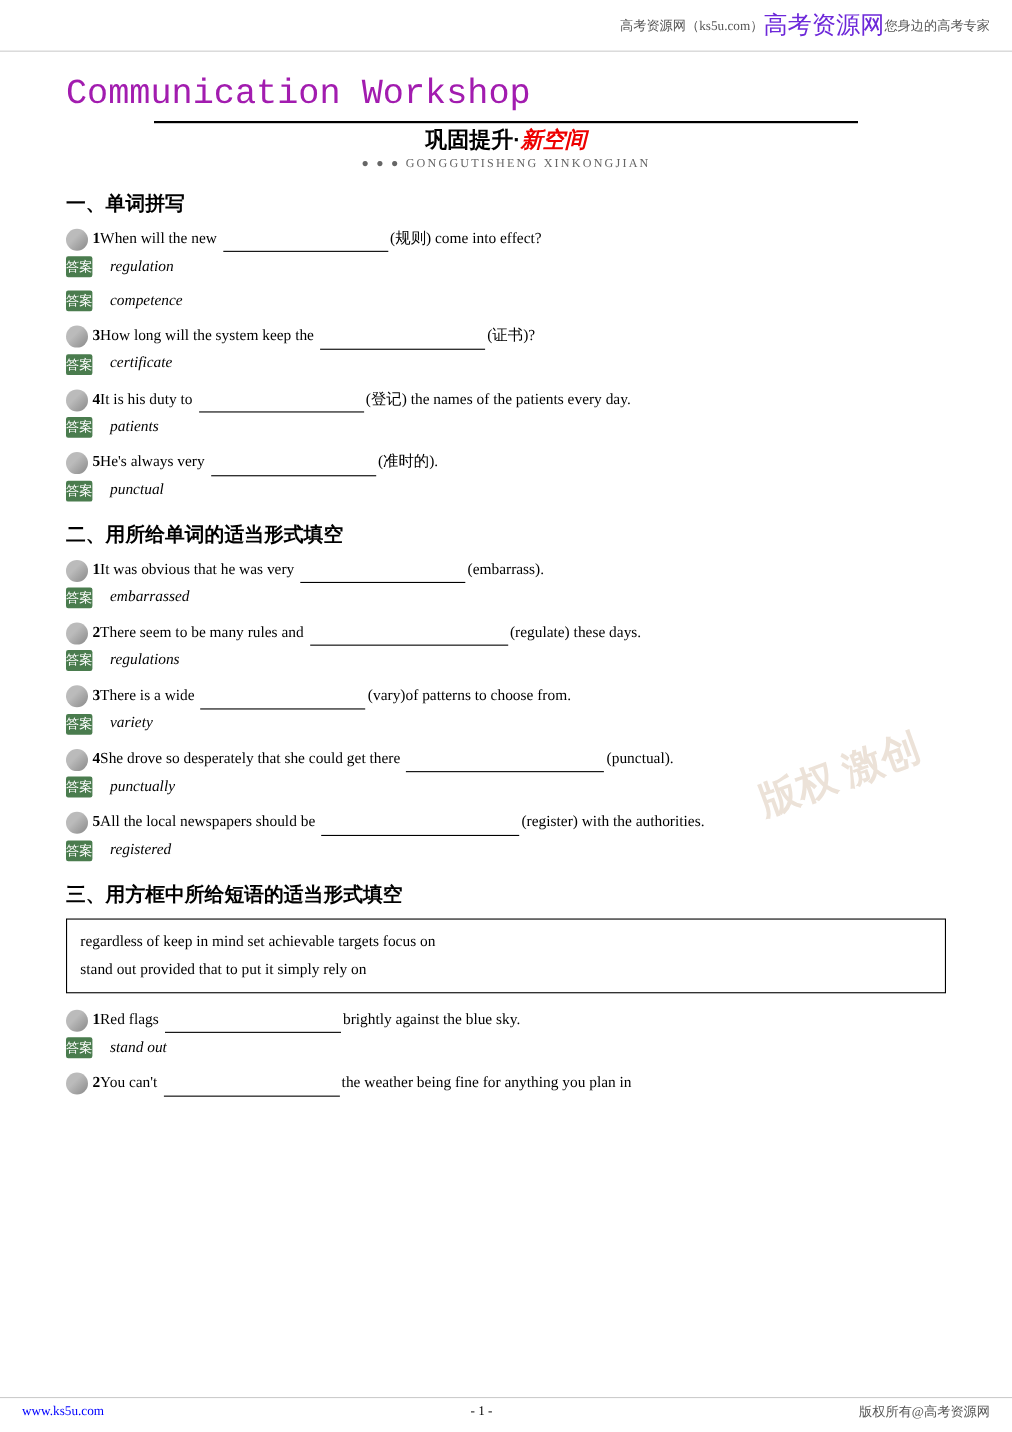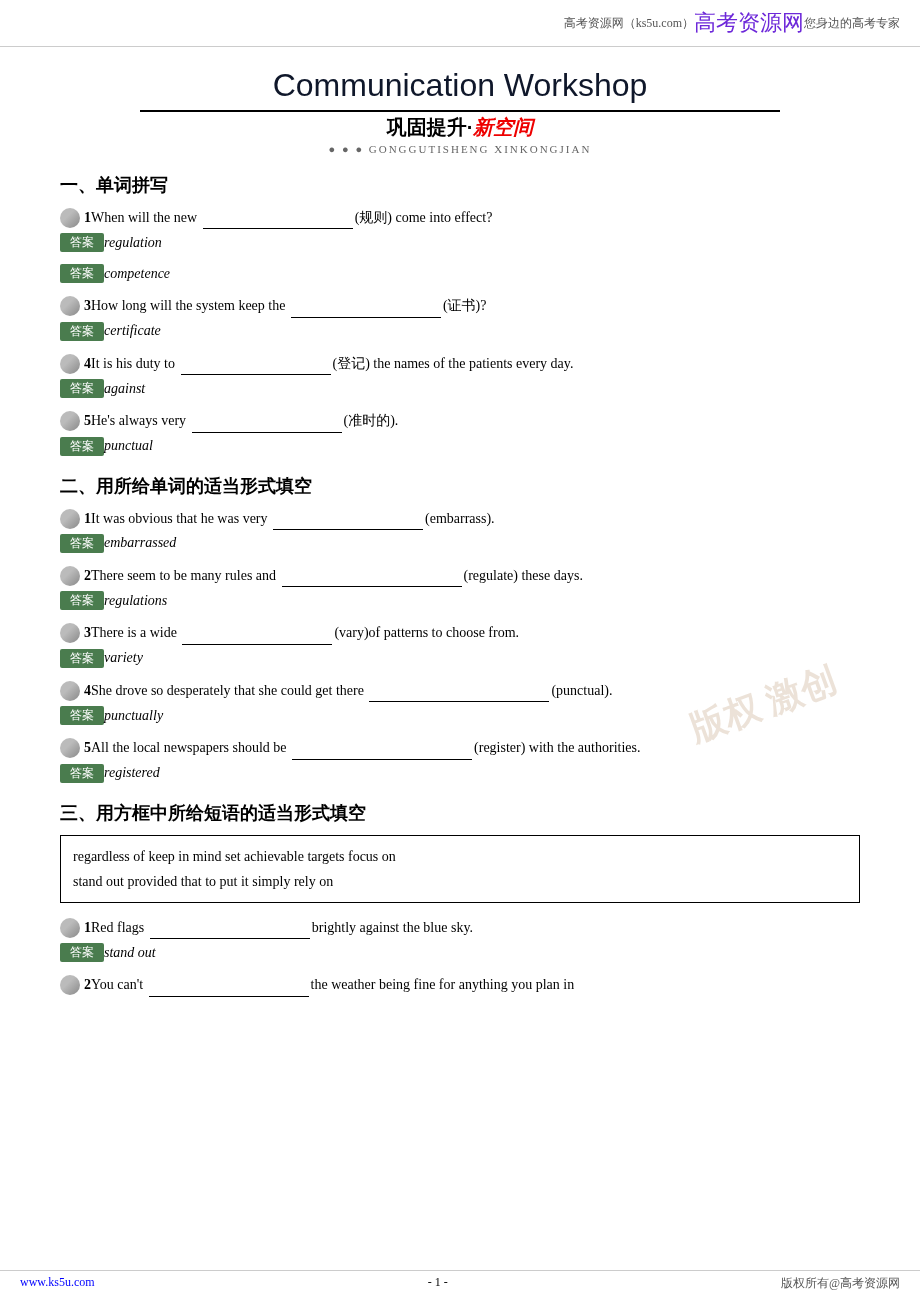--- a/index.html
+++ b/index.html
@@ -36,26 +36,25 @@
       color: #555;
     }
 
     
     .main-content {
       padding: 20px 60px 30px 60px;
     }
 
     
     .doc-title {
-      text-align: center;
       font-size: 32px;
-      font-family: Liberation Sans, sans-serif;
+      font-family: Liberation Mono, monospace;
       font-weight: normal;
       margin-bottom: 6px;
-      color: #0f172a;
+      color: #a21caf;
     }
 
     
     .subtitle-banner {
       text-align: center;
       margin-bottom: 18px;
     }
     .subtitle-main {
       font-size: 20px;
       font-weight: bold;
@@ -120,23 +119,23 @@
     
     .answer-row {
       display: flex;
       align-items: center;
       margin-bottom: 12px;
     }
     .answer-badge {
       background: #4a7c4e;
       color: #fff;
       font-size: 12px;
-      padding: 1px 10px;
+      padding: 1px 0;
       border-radius: 2px;
-      margin-right: 0;
+      margin-right: 16px;
       font-family: "SimSun", serif;
       white-space: nowrap;
     }
     .answer-text {
       font-size: 14px;
       color: #000;
       font-style: italic;
     }
 
     
@@ -235,21 +234,21 @@
   </div>
 
   <div class="question-row">
     <span class="q-icon"></span>
     <span class="q-text">
       <strong>4</strong>It is his duty to <span class="blank-line blank-long"></span>(登记) the names of the patients every day.
     </span>
   </div>
   <div class="answer-row">
     <span class="answer-badge">答案</span>
-    <span class="answer-text">against</span>
+    <span class="answer-text">patients</span>
   </div>
 
   <div class="question-row">
     <span class="q-icon"></span>
     <span class="q-text">
       <strong>5</strong>He's always very <span class="blank-line blank-long"></span>(准时的).
     </span>
   </div>
   <div class="answer-row">
     <span class="answer-badge">答案</span>

